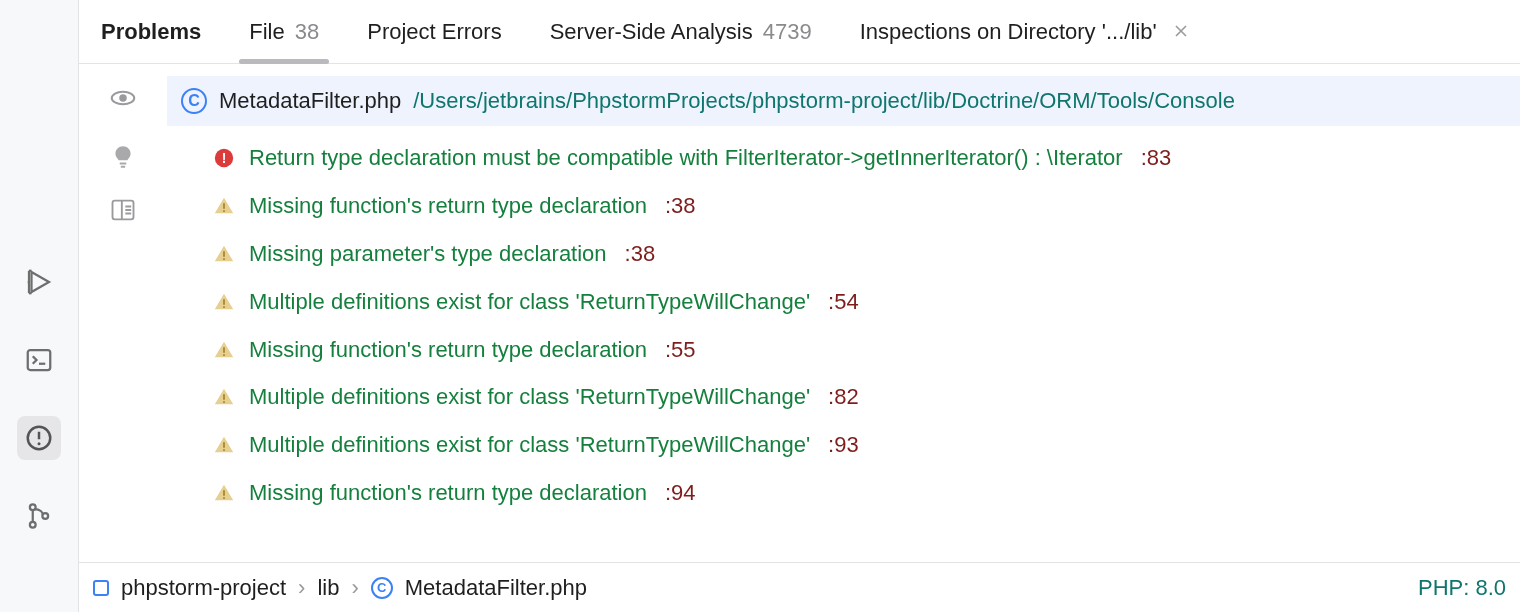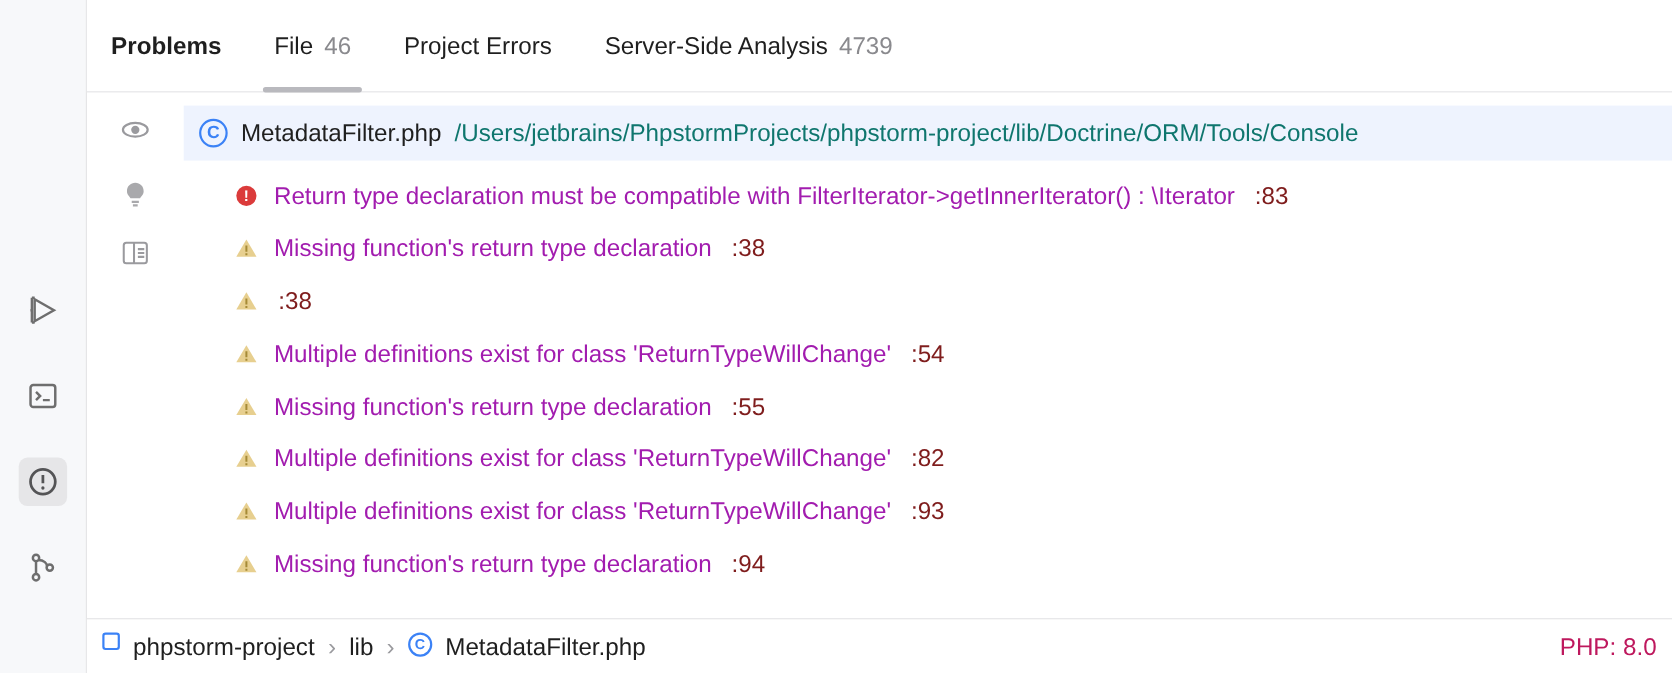--- a/index.html
+++ b/index.html
@@ -49,21 +49,21 @@
     flex: 1;
     display: flex;
     flex-direction: column;
     height: 100%;
     border-left: 1px solid #e3e3e5;
     background: #ffffff;
   }
 
   
   .tabs-bar {
-    height: 84px;
+    height: 64px;
     display: flex;
     align-items: center;
     gap: 48px;
     padding-left: 22px;
     border-bottom: 1px solid #e3e3e5;
     background: #ffffff;
   }
   .tab {
     display: flex;
     align-items: baseline;
@@ -136,21 +136,21 @@
     padding-top: 8px;
     overflow: hidden;
   }
   .issue {
     display: flex;
     align-items: center;
     gap: 14px;
     padding: 8px 0 8px 46px;
     line-height: 1.45;
   }
-  .issue .msg { color: #a21caf; }
+  .issue .msg { color: #15803d; }
   .issue .line { color: #7f1d1d; margin-left: 4px; }
 
   .icon-warn, .icon-error {
     width: 22px; height: 22px; flex-shrink: 0; display: inline-flex; align-items: center; justify-content: center;
   }
   .icon-error svg circle { fill: #db3b3b; }
   .icon-error svg text { fill: #fff; }
   .icon-warn svg path.tri { fill: #e7cf8f; }
   .icon-warn svg path.mark { fill: #a58a36; }
 
@@ -161,29 +161,30 @@
     display: flex;
     align-items: center;
     padding: 0 14px;
     background: #ffffff;
     font-size: 22px;
     color: #1f1f1f;
     justify-content: space-between;
   }
   .breadcrumb {
     display: flex;
+    align-items: center;
     gap: 12px;
     min-width: 0;
   }
   .breadcrumb .sep { color: #9a9a9e; }
   .breadcrumb .sq {
     width: 16px; height: 16px; border: 2px solid #3b82f6;
     border-radius: 3px; display: inline-block;
   }
-  .status-right { color: #be185d; }
+  .status-right { color: #0f766e; }
 </style>
 </head>
 <body>
 
 <div class="root">
 
   <div class="tool-stripe">
     <div class="tool-btn">
       <svg width="30" height="30" viewBox="0 0 24 24" fill="none" stroke="currentColor" stroke-width="1.8">
           <polygon points="6,4 20,12 6,20" fill="none"></polygon>
@@ -220,28 +221,36 @@
   </div>
 
   <div class="main">
 
     <div class="tabs-bar">
       <div class="tab strong">
         <span class="label">Problems</span>
       </div>
       <div class="tab selected">
         <span class="label">File</span>
-        <span class="count">46</span>
+        <span class="count">38</span>
       </div>
       <div class="tab">
         <span class="label">Project Errors</span>
       </div>
       <div class="tab">
         <span class="label">Server-Side Analysis</span>
         <span class="count">4739</span>
+      </div>
+      <div class="tab">
+        <span class="label">Inspections on Directory '.../lib'</span>
+        <span class="close">
+          <svg width="16" height="16" viewBox="0 0 16 16" stroke="currentColor" stroke-width="1.6">
+              <path d="M3 3 L13 13 M13 3 L3 13"></path>
+            </svg>
+        </span>
       </div>
     </div>
 
     <div class="content-row">
       <div class="gutter">
         <span>
           <svg width="30" height="30" viewBox="0 0 24 24" fill="none" stroke="currentColor" stroke-width="1.6">
               <ellipse cx="12" cy="8" rx="9" ry="5"></ellipse>
               <circle cx="12" cy="8" r="3" fill="currentColor" stroke="none"></circle>
             </svg>
@@ -288,20 +297,21 @@
               <span class="msg">Missing function's return type declaration</span>
               <span class="line">:38</span>
             </div>
             <div class="issue">
               <span class="icon-warn">
                 <svg width="22" height="22" viewBox="0 0 24 24">
                   <path class="tri" d="M12 3 L22 20 H2 Z"></path>
                   <path class="mark" d="M11 9h2v6h-2z M11 16.5h2v2h-2z"></path>
                 </svg>
               </span>
+              <span class="msg">Missing parameter's type declaration</span>
               <span class="line">:38</span>
             </div>
             <div class="issue">
               <span class="icon-warn">
                 <svg width="22" height="22" viewBox="0 0 24 24">
                   <path class="tri" d="M12 3 L22 20 H2 Z"></path>
                   <path class="mark" d="M11 9h2v6h-2z M11 16.5h2v2h-2z"></path>
                 </svg>
               </span>
               <span class="msg">Multiple definitions exist for class 'ReturnTypeWillChange'</span>

